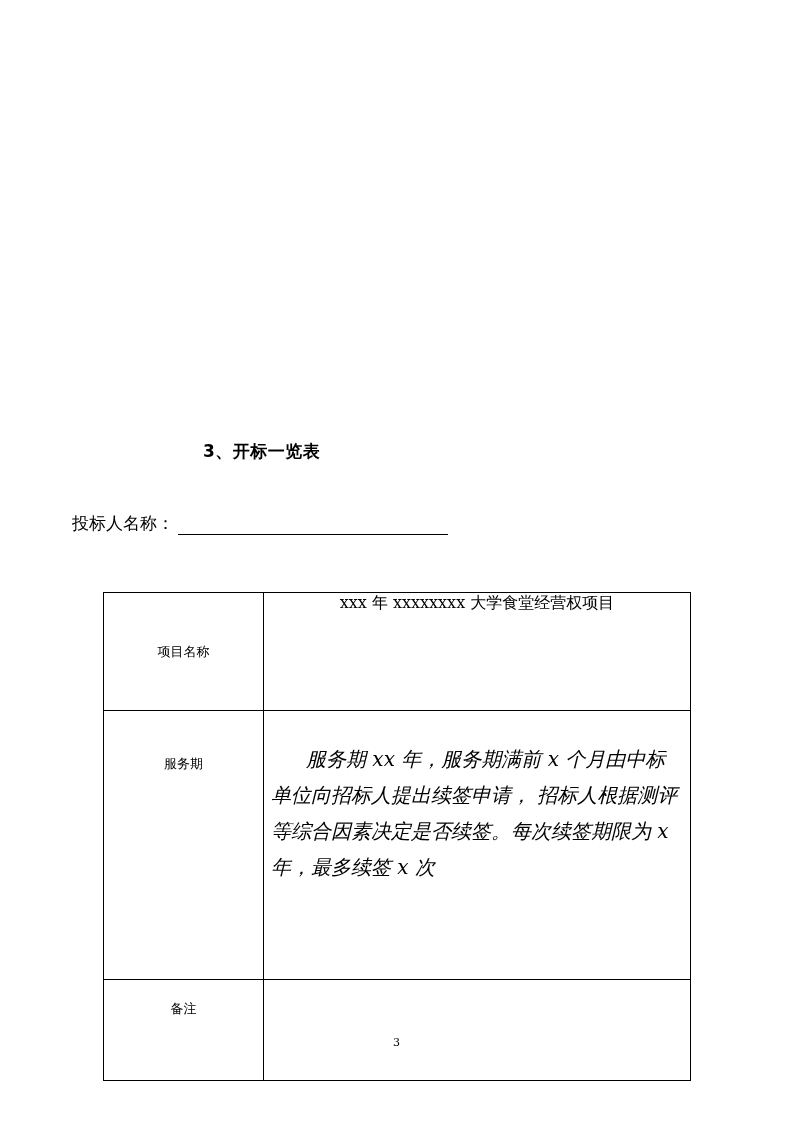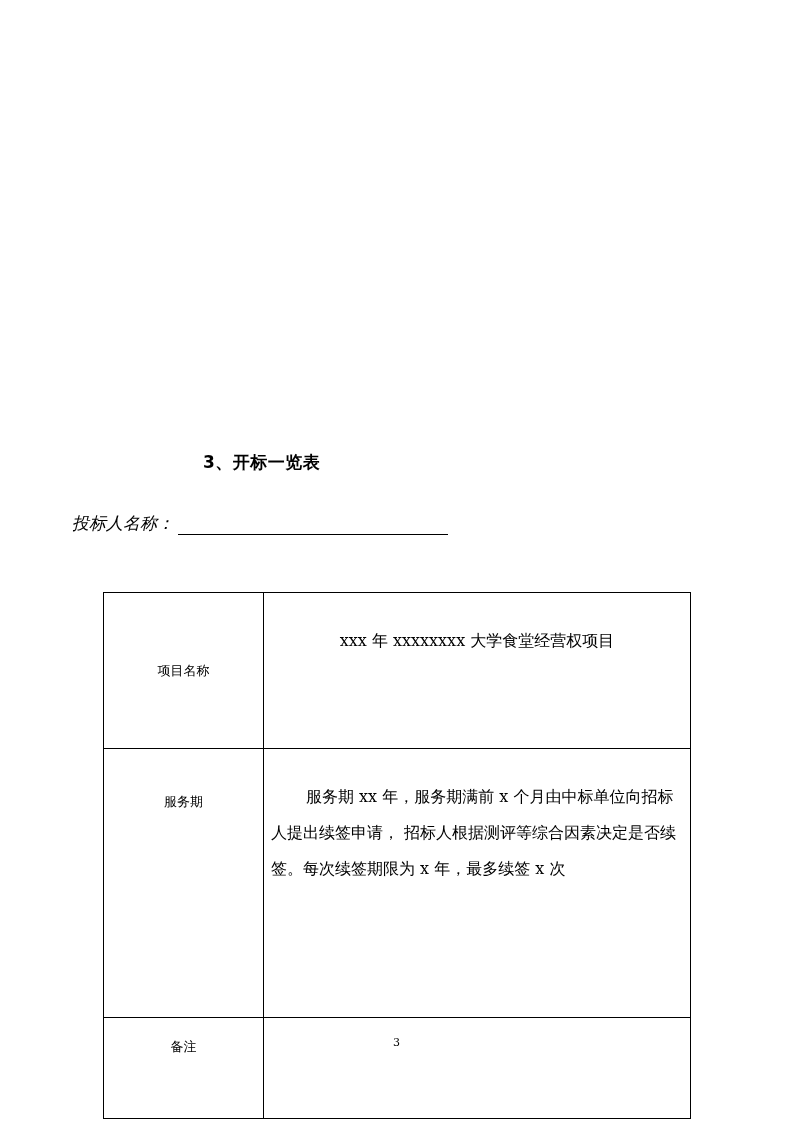--- a/index.html
+++ b/index.html
@@ -1,31 +1,31 @@
 <!DOCTYPE html>
 <html><head>
   <meta charset="utf-8">
   <style>
     html, body { margin: 0; padding: 0; background: #ffffff; }
     body { width: 793px; height: 1122px; position: relative; overflow: hidden;
       font-family: "DejaVu Serif", "Liberation Serif", serif; color: #000; }
-    .section-title { position: absolute; left: 203px; top: 451px; font-size: 17px; font-weight: bold;
+    .section-title { position: absolute; left: 203px; top: 440px; font-size: 17px; font-weight: bold;
       font-family: "DejaVu Sans", "Liberation Sans", sans-serif; letter-spacing: 0.5px; }
-    .bidder-row { position: absolute; left: 72px; top: 512px; display: flex; align-items: flex-end; font-style: italic; }
+    .bidder-row { position: absolute; left: 72px; top: 512px; display: flex; align-items: flex-end; }
     .bidder-label { font-size: 17px; font-family: "DejaVu Sans", "Liberation Sans", sans-serif; }
     .bidder-line { width: 270px; height: 18px; border-bottom: 1px solid #000; margin-left: 4px; }
     table.summary { position: absolute; left: 103px; top: 592px; width: 588px; border-collapse: collapse; }
     table.summary td { border: 1.5px solid #000; padding: 0; vertical-align: middle; }
     td.label { width: 159px; text-align: center; font-size: 13px;
       font-family: "DejaVu Sans", "Liberation Sans", sans-serif; }
     td.value { text-align: center; font-size: 16px; }
     tr.r1 td { height: 117px; }
-    tr.r1 td.value { vertical-align: top; padding-top: 38px; }
+    tr.r1 td.value { vertical-align: top; }
     tr.r2 td { height: 224px; }
-    tr.r2 td.value { text-align: left; vertical-align: top; padding: 30px 6px 0 7px; line-height: 36px; font-size: 16px; }
+    tr.r2 td.value { text-align: left; vertical-align: top; padding: 30px 6px 0 7px; line-height: 36px; font-size: 20px; font-style: italic; }
     tr.r2 td.label { vertical-align: top; padding-top: 44px; }
     tr.r3 td { height: 80px; }
     tr.r3 td.label { vertical-align: top; padding-top: 20px; }
     .indent { display: inline-block; width: 35px; }
     .page-number { position: absolute; left: 0; width: 793px; top: 1036px; text-align: center; font-size: 11px; }
   </style>
 </head>
 <body>
 
 <div class="section-title">3、开标一览表</div>

